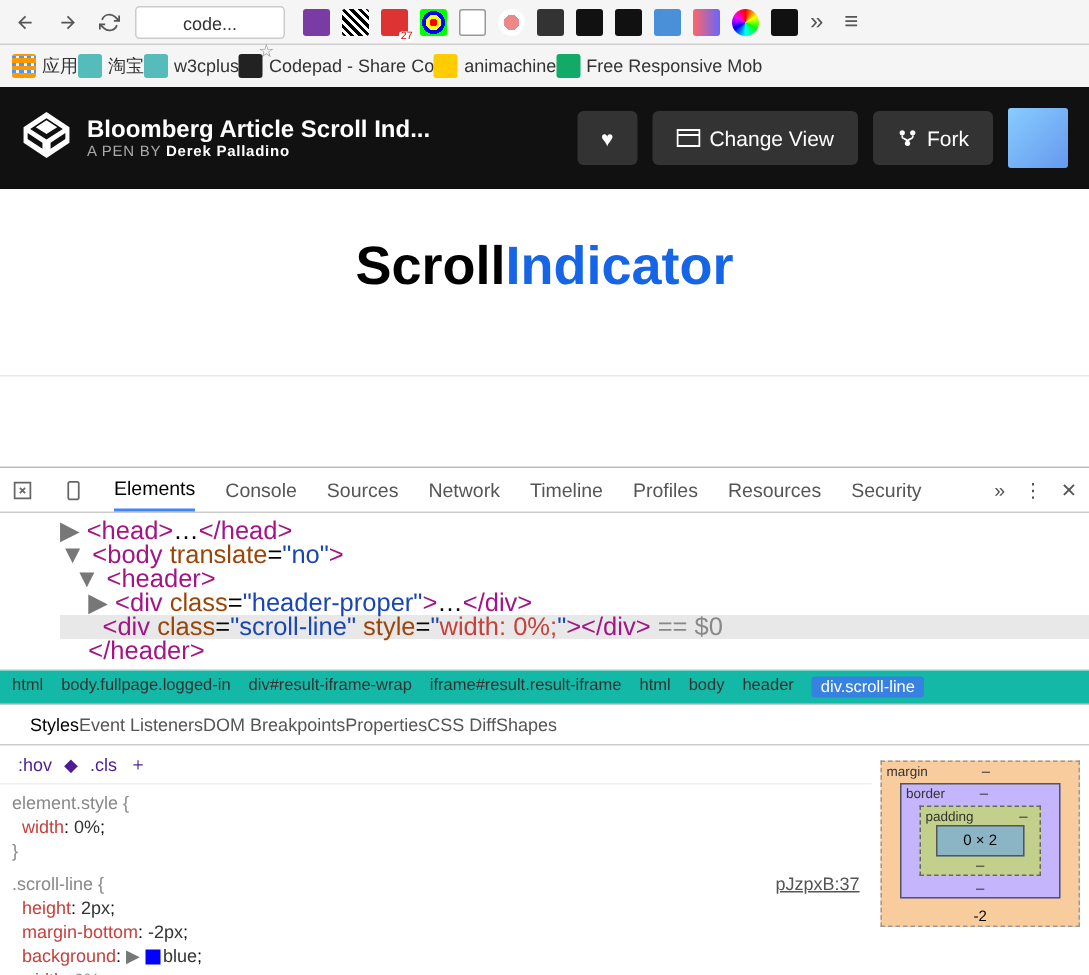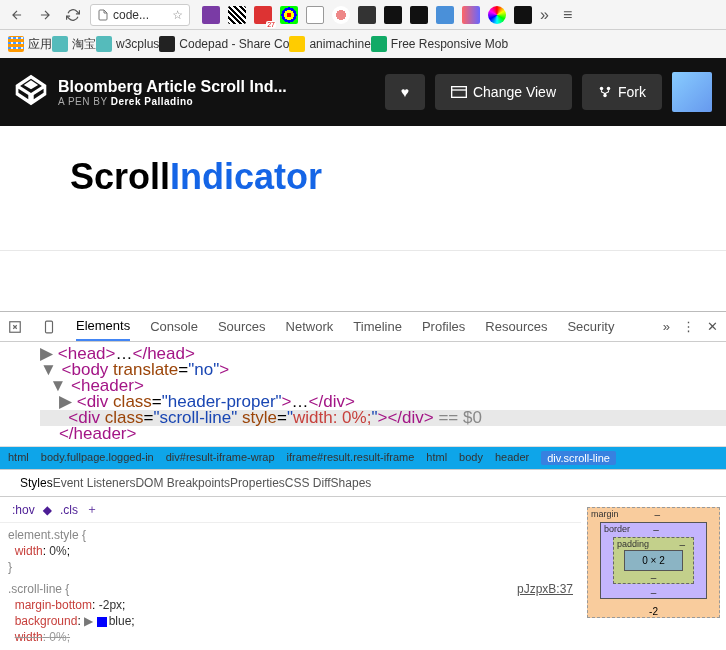--- a/index.html
+++ b/index.html
@@ -1,59 +1,59 @@
 <!DOCTYPE html>
 <html><head>
 <meta charset="utf-8">
 <style>
 * { margin: 0; padding: 0; box-sizing: border-box; font-family: -apple-system, BlinkMacSystemFont, "Segoe UI", sans-serif; }
 body { background: #fff; width: 726px; height: 650px; overflow: hidden; }
 
 .toolbar { height: 30px; background: #f5f5f5; border-bottom: 1px solid #d0d0d0; display: flex; align-items: center; padding: 0 6px; gap: 6px; }
 .toolbar .nav-btn { width: 22px; height: 22px; display: flex; align-items: center; justify-content: center; color: #444; cursor: pointer; }
-.url-bar { display: flex; align-items: center; background: #fff; border: 1px solid #ccc; border-radius: 3px; height: 22px; padding: 0 6px; gap: 4px; width: 100px; }
+.url-bar { display: flex; align-items: center; background: #fff; border: 1px solid #ccc; border-radius: 3px; height: 22px; padding: 0 6px; gap: 4px; width: 100px; flex-direction: column; }
 .url-bar span { font-size: 12px; color: #333; }
 .toolbar-icons { display: flex; gap: 8px; margin-left: 6px; }
 .toolbar-icons .ico { width: 18px; height: 18px; border-radius: 2px; }
 .ico.purple{background:#7a3ba5}.ico.qr{background:repeating-linear-gradient(45deg,#000,#000 2px,#fff 2px,#fff 4px)}.ico.red{background:#d33;position:relative}.ico.red::after{content:'27';position:absolute;bottom:-4px;right:-4px;font-size:7px;background:#fff;color:#d00;padding:0 1px;border-radius:2px}
 .ico.target{background:radial-gradient(circle,#f00 20%,#ff0 20% 40%,#00f 40% 60%,#0f0 60%)}.ico.plus{background:#fff;border:1px solid #999}.ico.circle{border-radius:50%;background:radial-gradient(circle,#e88 40%,#fff 40%)}.ico.sh{background:#333}.ico.black{background:#111}.ico.cssb{background:#4a90d9}.ico.grad{background:linear-gradient(90deg,#f66,#66f)}.ico.rain{background:conic-gradient(#f00,#ff0,#0f0,#0ff,#00f,#f0f,#f00);border-radius:50%}.ico.twit{background:#111}
 
 .bookbar { height: 28px; background: #f5f5f5; display: flex; align-items: center; padding: 0 8px; font-size: 12px; color: #333; }
 .bookbar .bm { display: flex; align-items: center; gap: 4px; cursor: pointer; }
 .bm .fico { width: 16px; height: 16px; border-radius: 2px; }
 .fico.grid{background:repeating-linear-gradient(0deg,#f90,#f90 3px,transparent 3px,transparent 5px),repeating-linear-gradient(90deg,#49f,#49f 3px,transparent 3px,transparent 5px)}.fico.teal{background:#5bb}.fico.teal2{background:#5bb}.fico.cp{background:#222}.fico.yel{background:#fc0}.fico.w3{background:#1a6}
 
 .codepen-hdr { height: 68px; background: #111; display: flex; align-items: center; padding: 0 14px; gap: 10px; }
 .cp-logo svg { fill: #fff; }
 .cp-title { flex: 1; color: #fff; }
 .cp-title h1 { font-size: 16px; font-weight: 700; }
 .cp-title .byline { font-size: 10px; color: #aaa; letter-spacing: 0.5px; }
 .cp-title .byline b { color: #fff; }
 .cp-btn { background: #333; color: #fff; border: none; padding: 10px 16px; border-radius: 4px; font-size: 14px; display: flex; align-items: center; gap: 6px; cursor: pointer; }
 .cp-avatar { width: 40px; height: 40px; background: linear-gradient(135deg,#8cf,#69e); border-radius: 2px; }
 
-.page { height: 125px; background: #fff; padding: 30px 70px; border-bottom:1px solid #e8e8e8; }
+.page { height: 125px; background: #fff; padding: 30px 70px; border-bottom:1px solid #e8e8e8;text-align:center; }
 .page h2 { font-size: 36px; font-weight: 900; }
 .page h2 .black { color: #000; }
 .page h2 .blue { color: #1565e6; }
 .scroll-line { height:2px; background:blue; width:0%; }
 
 .devtools { border-top: 1px solid #bbb; background: #fff; }
 .dt-tabs { display: flex; align-items: center; height: 30px; border-bottom: 1px solid #ccc; padding: 0 8px; gap: 20px; font-size: 13px; color: #555; }
 .dt-tabs .tab { cursor: pointer; padding: 6px 0; }
 .dt-tabs .tab.active { color: #000; border-bottom: 2px solid #4285f4; }
 .dt-tabs .right { margin-left: auto; display: flex; gap: 12px; align-items: center; }
 
 .dom { font-family: Menlo, monospace; font-size: 17px; padding: 4px 0 4px 40px; line-height: 16px; border-bottom:1px solid #ddd; }
 .dom .row { white-space: pre; }
 .dom .hl { background: #e8e8e8; }
 .tri{color:#777}
 .tag{color:#a31586}.attr{color:#9b4509}.val{color:#1946b3}.sty{color:#1946b3}.cmt{color:#888}
 
-.crumbs { display:flex; gap:12px; padding:4px 8px; font-size:11px; color:#333; border-bottom:1px solid #ccc; background:#0ea5e9; }
+.crumbs { display:flex; gap:12px; padding:4px 8px; font-size:11px; color:#333; border-bottom:1px solid #ccc; background:#14b8a6; }
 .crumbs span.sel{background:#3781e0;color:#fff;padding:1px 6px;border-radius:2px}
 
 .styles-tabs { display:flex; padding:6px 20px; font-size:12px; border-bottom:1px solid #ccc; }
 .styles-tabs .st{cursor:pointer;color:#555}
 .styles-tabs .st.active{color:#000;font-weight:500}
 
 .styles-body { display:flex; }
 .styles-left { flex:1; }
 .filter-row { display:flex; align-items:center; padding:4px 8px; border-bottom:1px solid #eee; font-size:12px; }
 .filter-row input { border:none; flex:1; font-size:12px; color:#888; outline:none; }
@@ -245,20 +245,21 @@
         <span class="pill">◆</span>
         <span class="pill">.cls</span>
         <span class="pill">＋</span>
       </div>
       <div class="css">
         <div><span class="sel">element.style {</span></div>
         <div>&nbsp;&nbsp;<span class="prop">width</span>: <span class="pval">0%</span>;</div>
         <div><span class="sel">}</span></div>
         <div style="height:6px"></div>
         <div><span class="sel">.scroll-line {</span><span class="link">pJzpxB:37</span></div>
+        <div>&nbsp;&nbsp;<span class="prop">height</span>: <span class="pval">2px</span>;</div>
         <div>&nbsp;&nbsp;<span class="prop">margin-bottom</span>: <span class="pval">-2px</span>;</div>
         <div>&nbsp;&nbsp;<span class="prop">background</span>: <span class="tri">▶ </span><span class="sw"></span><span class="pval">blue</span>;</div>
         <div>&nbsp;&nbsp;<span class="strike"><span class="prop">width</span>: <span>0%</span>;</span></div>
 
       </div>
     </div>
     <div class="box-model">
       <div class="bm-margin">
         <span class="lbl">margin</span>
         <span class="dash" style="position:absolute;top:1px;right:45%">–</span>

